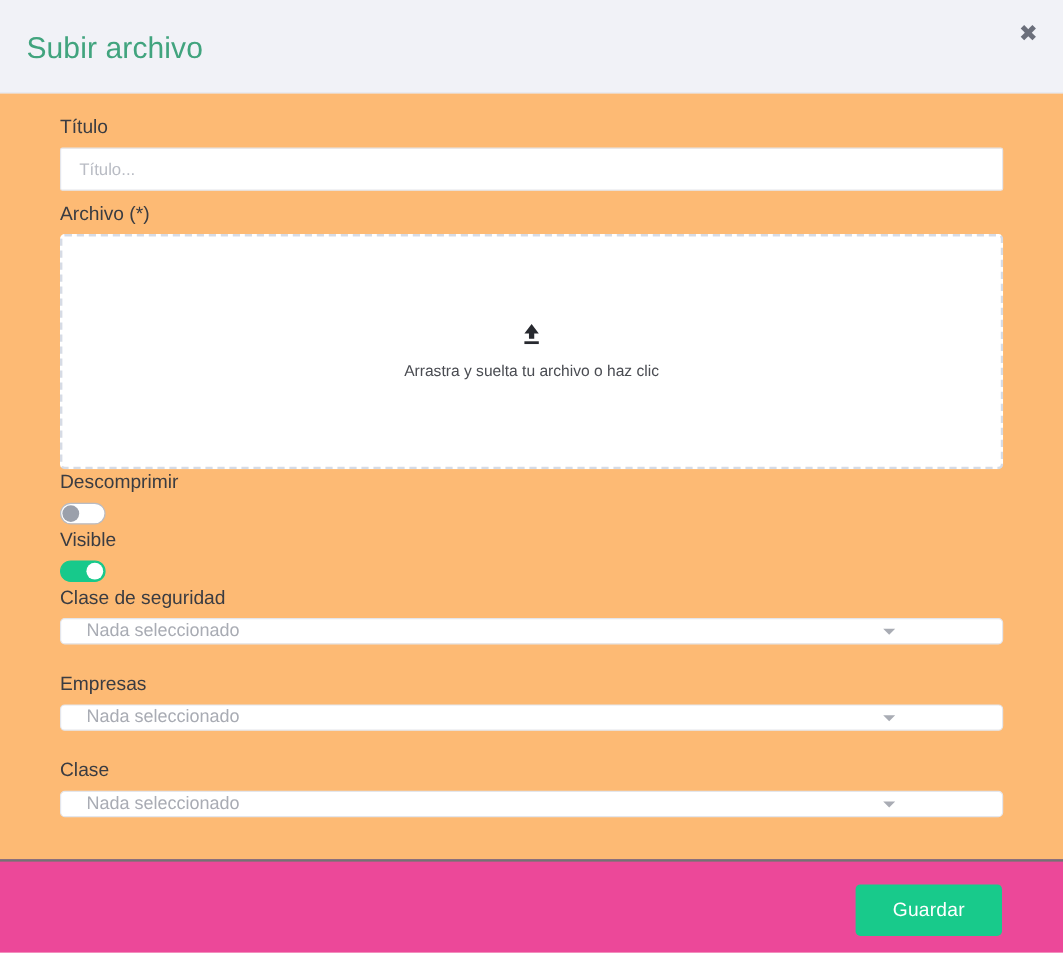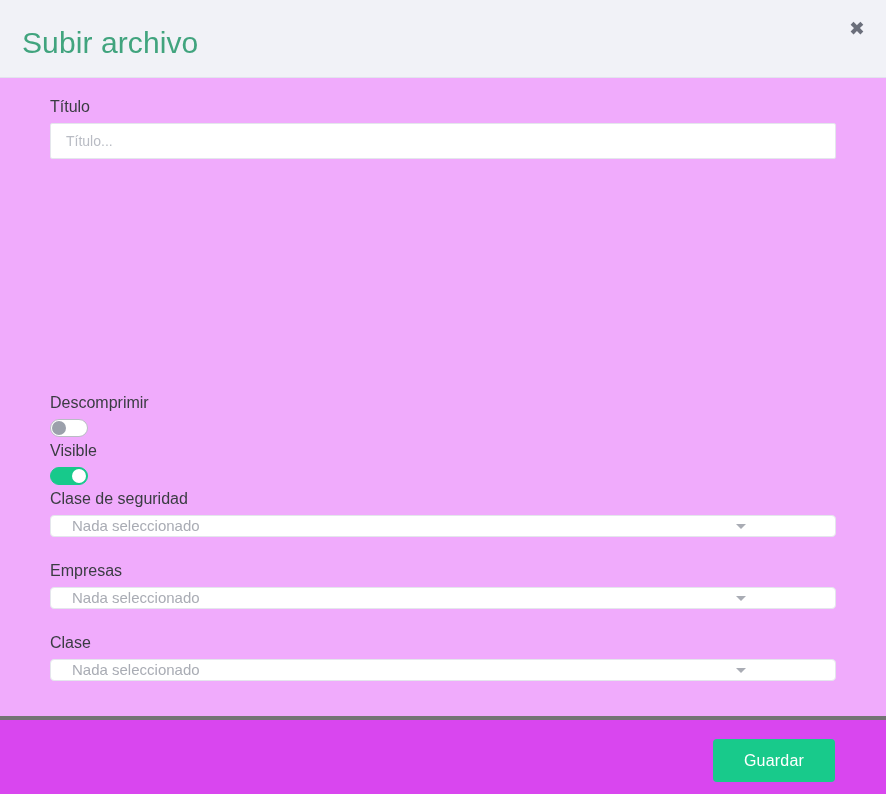--- a/index.html
+++ b/index.html
@@ -30,21 +30,21 @@
     height: 78px;
     min-height: 78px;
     background: #f1f2f7;
     border-bottom: 1px solid #e2e4ec;
     box-sizing: border-box;
   }
   .modal-title {
     position: absolute;
     left: 22px;
     top: 26px;
-    font-size: 30px;
+    font-size: 25px;
     font-weight: 400;
     color: #41a47e;
     letter-spacing: 0.1px;
     white-space: nowrap;
   }
   .close-btn {
     position: absolute;
     right: 15px;
     top: 14px;
     width: 28px;
@@ -59,21 +59,21 @@
     cursor: pointer;
     background: transparent;
     border: none;
     padding: 0;
     font-family: "DejaVu Sans", sans-serif;
   }
 
   
   .modal-body {
     flex: 1;
-    background: #f0abfc;
+    background: #fdba74;
     position: relative;
     padding: 13px;
     overflow: hidden;
   }
 
   .field {
     position: absolute;
     left: 50px;
     width: 786px;
   }
@@ -202,22 +202,22 @@
     height: 0;
     border-left: 5px solid transparent;
     border-right: 5px solid transparent;
     border-top: 5px solid #a9acb4;
   }
 
   
   .modal-footer {
     height: 78px;
     min-height: 78px;
-    background: #d946ef;
-    border-top: 4px solid #737373;
+    background: #ec4899;
+    border-top: 2px solid #737373;
     box-sizing: border-box;
     position: relative;
   }
   .save-btn {
     position: absolute;
     right: 51px;
     top: 19px;
     width: 122px;
     height: 43px;
     background: #18ca8b;
@@ -240,20 +240,30 @@
     <button class="close-btn">✖</button>
   </div>
 
   <div class="modal-body">
 
     <div class="field" style="top: 19px;">
       <label class="field-label">Título</label>
       <input class="text-input" type="text" placeholder="Título..." style="">
     </div>
 
+    <div class="field" style="top: 91px;">
+      <label class="field-label">Archivo (*)</label>
+      <div class="dropzone">
+        <svg class="dropzone-icon" viewBox="0 0 20 20">
+          <path d="M10 1 L16 9 L12.2 9 L12.2 13.2 L7.8 13.2 L7.8 9 L4 9 Z" fill="#27292f"></path>
+          <rect x="4" y="15.4" width="12" height="2.3" fill="#27292f"></rect>
+        </svg>
+        <div class="dropzone-text">Arrastra y suelta tu archivo o haz clic</div>
+      </div>
+    </div>
 
     <div class="field" style="top: 315px;">
       <span class="toggle-label">Descomprimir</span>
       <div class="switch off">
         <span class="knob"></span>
       </div>
     </div>
 
     <div class="field" style="top: 363px;">
       <span class="toggle-label">Visible</span>

